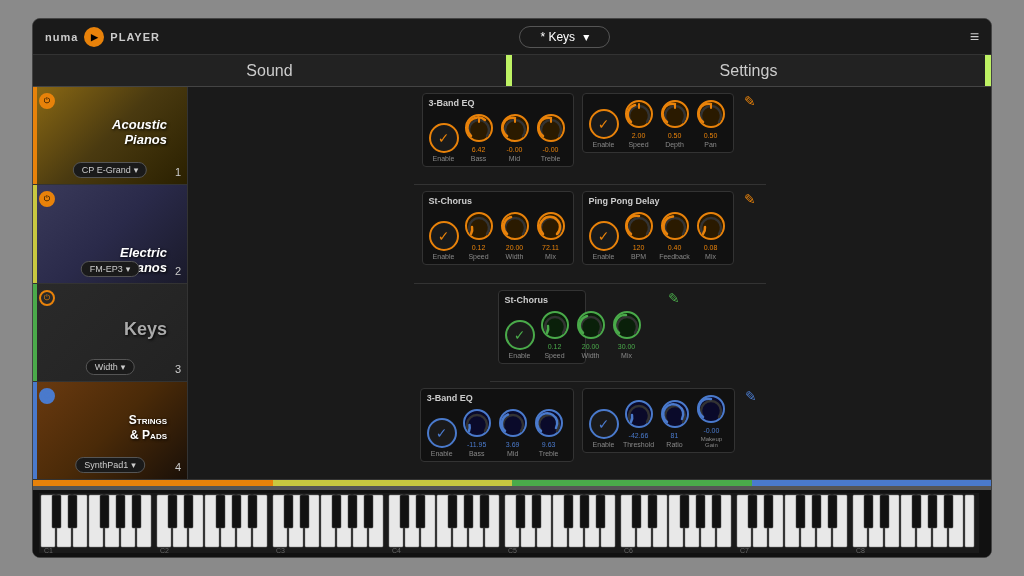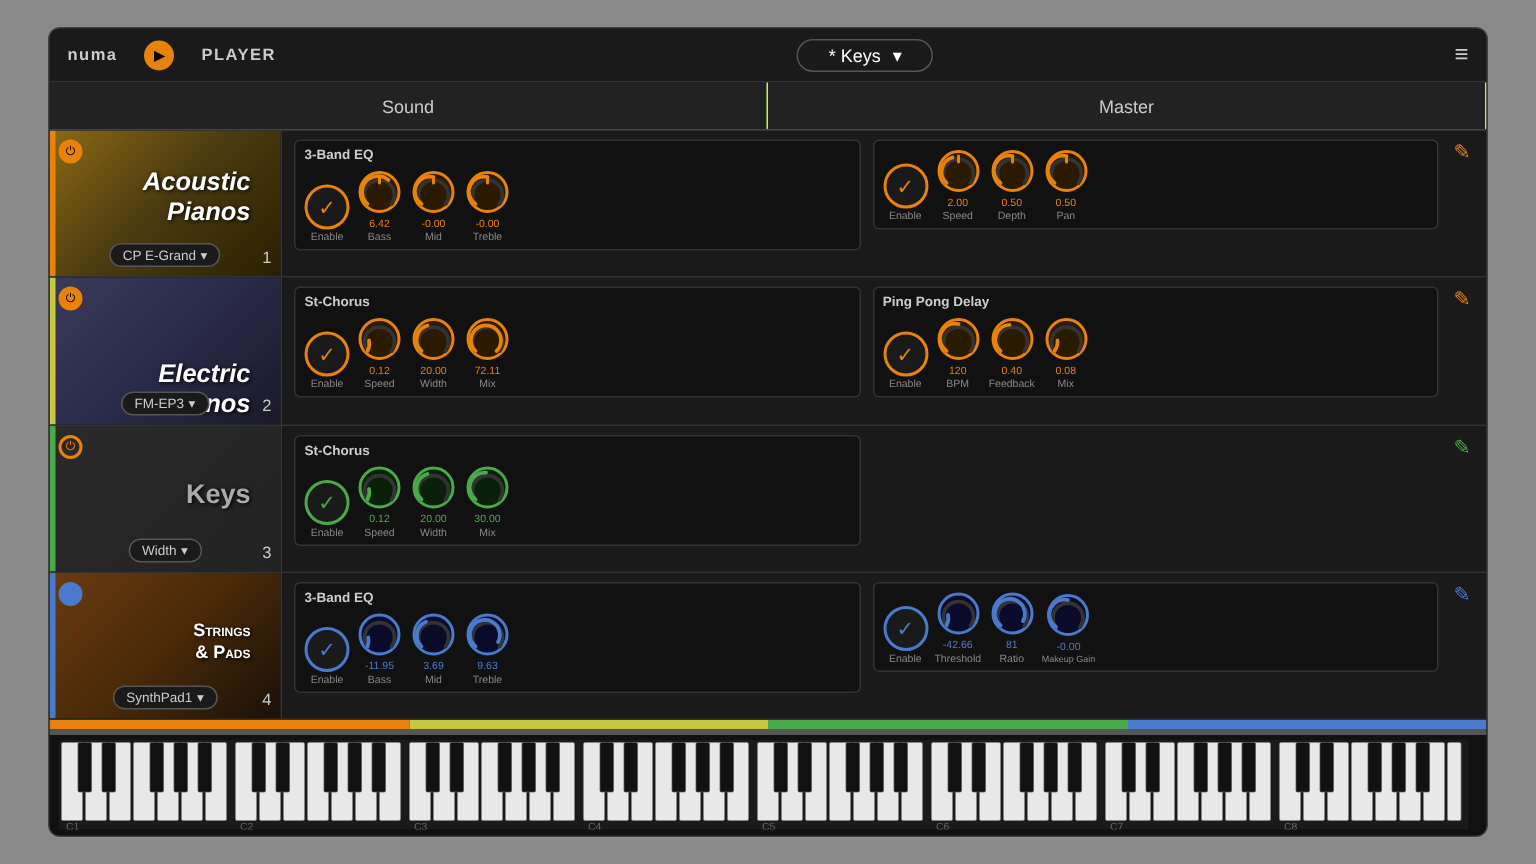--- a/index.html
+++ b/index.html
@@ -29,21 +29,21 @@
       align-items: center;
       justify-content: space-between;
       padding: 6px 12px;
       background: #1a1a1a;
       border-bottom: 1px solid #333;
       height: 36px;
     }
     .logo-area {
       display: flex;
       align-items: center;
-      gap: 18px;
+      gap: 6px;
     }
     .logo-text {
       color: #ccc;
       font-size: 11px;
       font-weight: bold;
       letter-spacing: 1px;
     }
     .logo-icon {
       width: 20px;
       height: 20px;
@@ -78,23 +78,23 @@
       display: flex;
       background: #222;
       border-bottom: 1px solid #444;
       height: 32px;
     }
     .nav-tab {
       flex: 1;
       display: flex;
       align-items: center;
       justify-content: center;
-      font-size: 12px;
+      font-size: 16px;
       cursor: pointer;
-      border-right: 1px solid #bef264;
+      border-right: 6px solid #bef264;
       color: #ccc;
     }
     .nav-tab.active {
       background: #fff;
       color: #000;
       font-weight: bold;
     }
     
     .main-content {
       display: flex;
@@ -124,21 +124,21 @@
     .slot-1-bg { background: linear-gradient(135deg, #8B6914 0%, #4a3a10 50%, #2a2000 100%); }
     .slot-2-bg { background: linear-gradient(135deg, #3a3a5a 0%, #2a2a4a 50%, #1a1a2a 100%); }
     .slot-3-bg { background: linear-gradient(135deg, #2a2a2a 0%, #222 100%); }
     .slot-4-bg { background: linear-gradient(135deg, #6a3a10 0%, #4a2a08 50%, #1a1008 100%); }
     .instrument-name {
       position: absolute;
       right: 20px;
       top: 50%;
       transform: translateY(-60%);
       color: #fff;
-      font-size: 17px;
+      font-size: 13px;
       font-style: italic;
       font-weight: bold;
       text-align: right;
       line-height: 1.2;
       text-shadow: 1px 1px 3px #000;
     }
     .instrument-name.caps {
       font-style: normal;
       font-variant: small-caps;
       font-size: 11px;
@@ -191,20 +191,21 @@
       top: 0;
       bottom: 0;
       width: 4px;
     }
     
     .effects-panel {
       flex: 1;
       display: flex;
       flex-direction: column;
       overflow: hidden;
+      align-items: center;
     }
     .effect-row {
       flex: 1;
       border-bottom: 1px solid #333;
       display: flex;
       padding: 6px 8px;
       gap: 8px;
       align-items: flex-start;
     }
     .effect-block {
@@ -293,21 +294,21 @@
     </div>
     <div class="preset-selector">
       <span>* Keys</span>
       <span>▾</span>
     </div>
     <div class="hamburger">≡</div>
   </div>
 
   <div class="nav-tabs">
     <div class="nav-tab">Sound</div>
-    <div class="nav-tab">Master</div>
+    <div class="nav-tab">Settings</div>
   </div>
 
   <div class="main-content">
 
     <div class="instruments-panel">
 
       <div class="instrument-slot">
         <div class="instrument-bg slot-1-bg"></div>
         <div class="slot-indicator" style="background:#e8820a;"></div>
         <div class="power-btn active">⏻</div>

